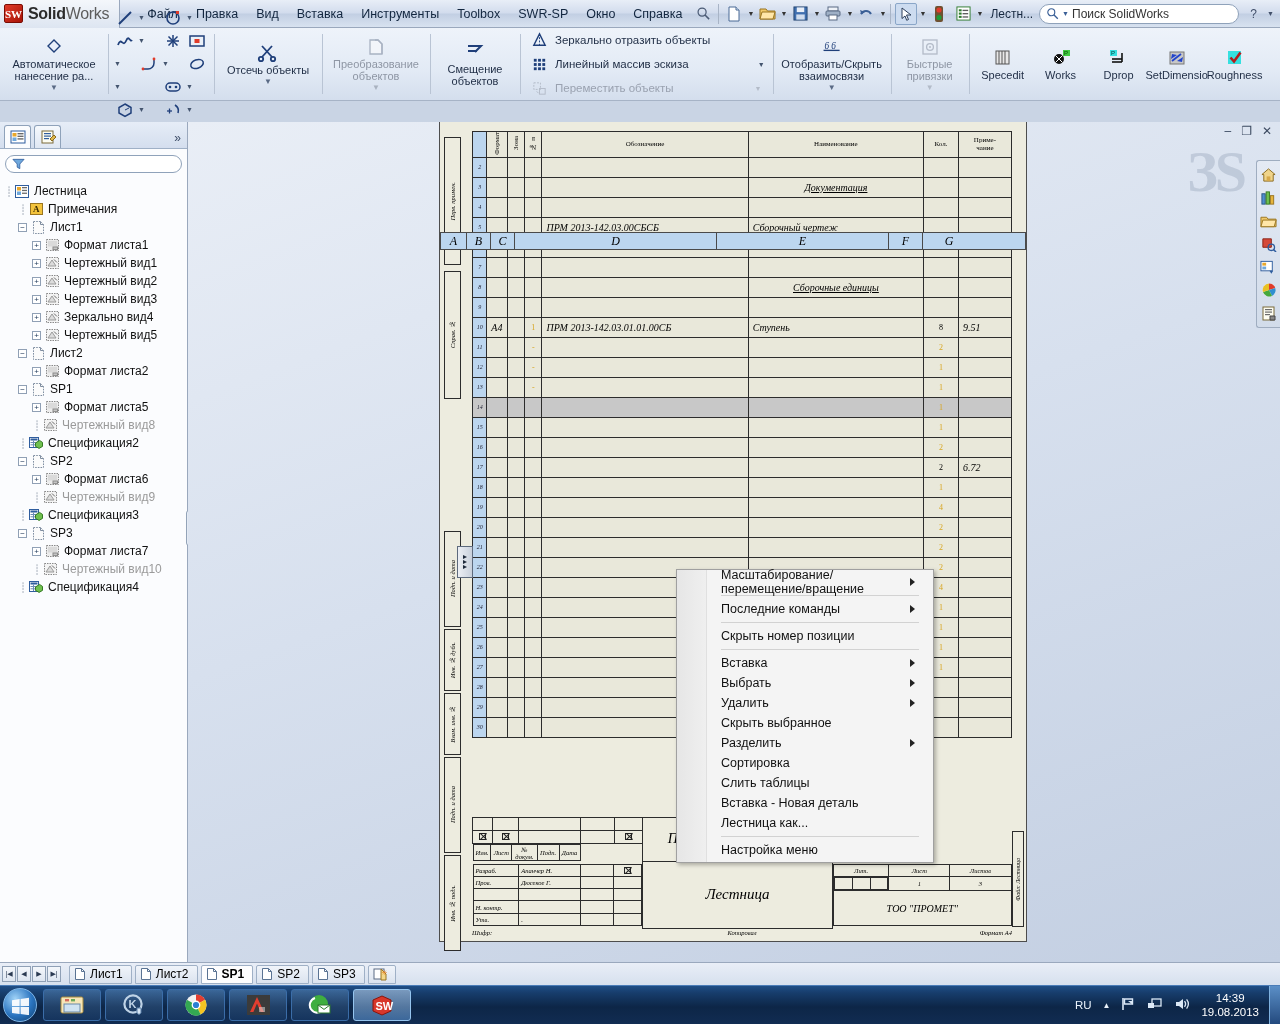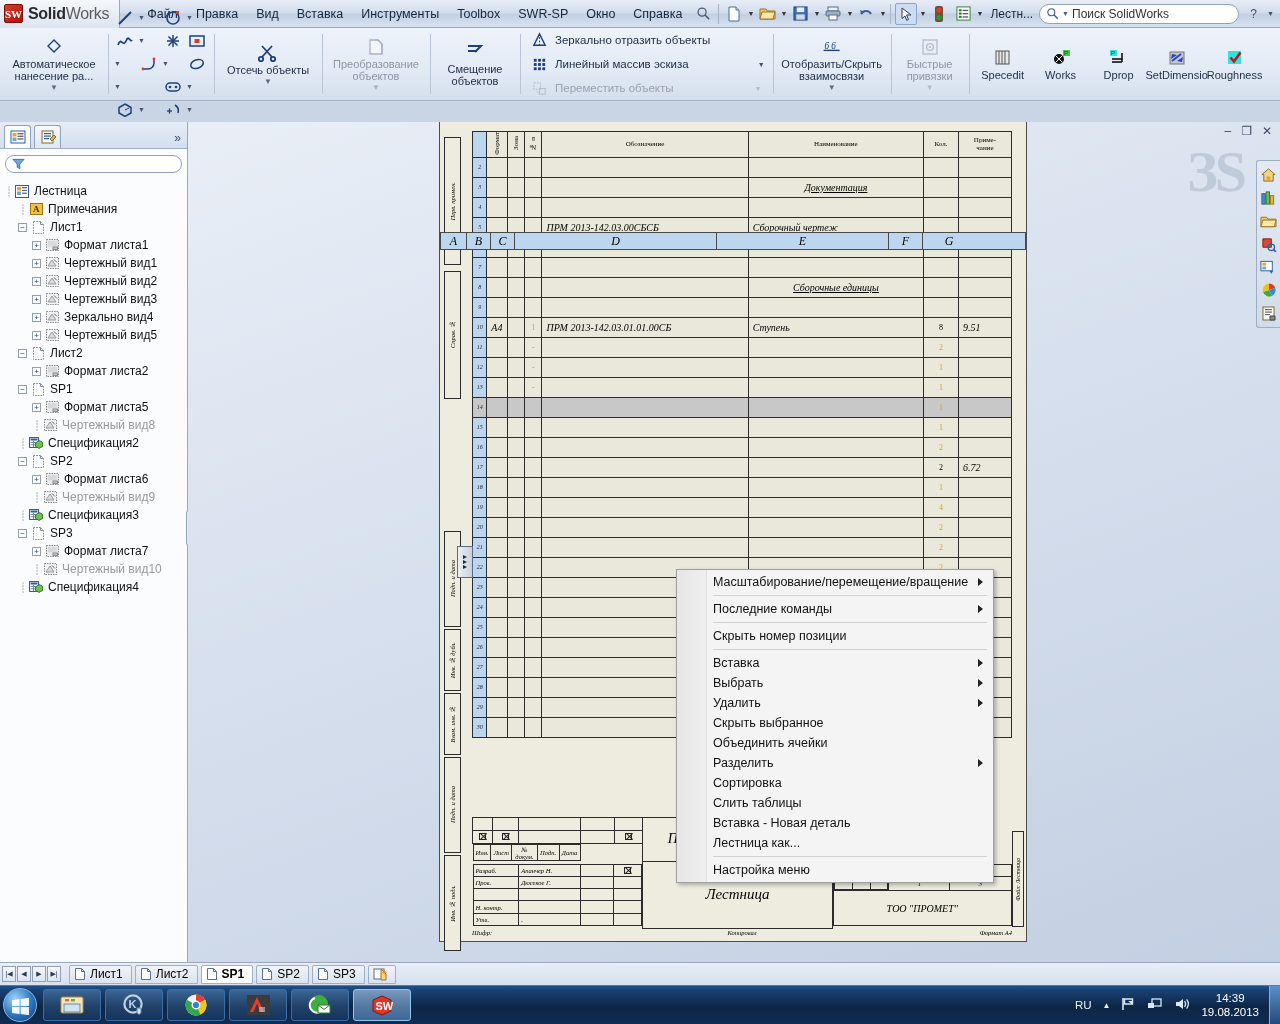--- a/index.html
+++ b/index.html
@@ -211,24 +211,24 @@
     position:absolute; left:17px; top:433px; width:16px; height:32px;
     background:linear-gradient(90deg,#eceff4,#c9d1dc);
     border:1px solid #5d6a7d; z-index:6;
     display:flex;flex-direction:column;align-items:center;justify-content:center;gap:1px;
   }
   .drag-handle i { width:0;height:0;border-top:2.5px solid transparent;
                    border-bottom:2.5px solid transparent;border-left:4px solid #1e2a3b; }
 
   
   .ctxmenu {
-    position:absolute; left:488px; top:447px; width:318px;
+    position:absolute; left:488px; top:447px; width:258px;
     background:#f4f4f4; border:1px solid #a0a0a0;
     box-shadow:2px 2px 4px rgba(0,0,0,0.28); z-index:40;
-    padding:2px 0;
+    padding:2px 8px;
   }
   .ctxmenu .gut { position:absolute; left:0; top:0; bottom:0; width:30px;
                   background:linear-gradient(90deg,#e6e6e6,#efefef); border-right:1px solid #e0e0e0;}
   .cmi { position:relative; height:20px; display:flex; align-items:center;
          padding-left:36px; padding-right:20px; font-size:12.5px; color:#111; }
   .cmi .arrow { position:absolute; right:10px; width:0;height:0;
                 border-top:4px solid transparent;border-bottom:4px solid transparent;
                 border-left:5px solid #222; }
   .csep { height:1px; background:#d2d2d2; margin:3px 6px 3px 36px; }
 
@@ -1557,23 +1557,20 @@
             <span class="arrow"></span>
           </div>
           <div class="cmi">
             <span>Удалить</span>
             <span class="arrow"></span>
           </div>
           <div class="cmi">
             <span>Скрыть выбранное</span>
           </div>
           <div class="cmi">
-            <span>Объединить ячейки</span>
-          </div>
-          <div class="cmi">
             <span>Разделить</span>
             <span class="arrow"></span>
           </div>
           <div class="cmi">
             <span>Сортировка</span>
           </div>
           <div class="cmi">
             <span>Слить таблицы</span>
           </div>
           <div class="cmi">

